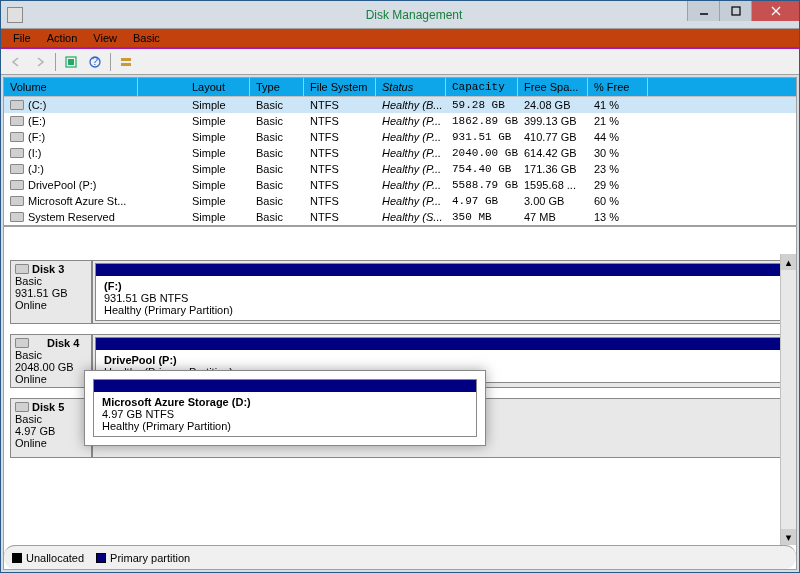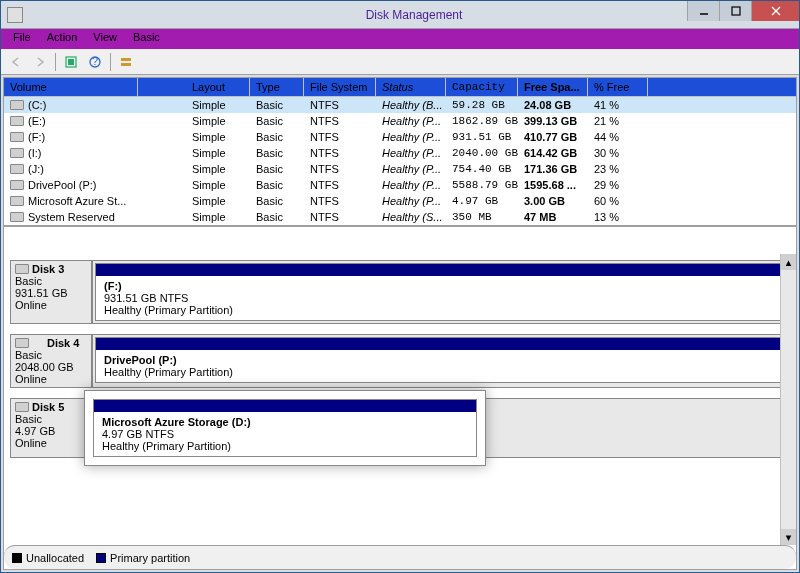--- a/index.html
+++ b/index.html
@@ -2,64 +2,64 @@
 <html><head>
 <meta charset="utf-8">
 <style>
 * { box-sizing: border-box; margin: 0; padding: 0; font-family: "Segoe UI", Tahoma, sans-serif; font-size: 11px; }
 body { background: #d6dde5; width: 800px; height: 573px; overflow: hidden; }
 
 .window { width: 800px; height: 573px; background: #d6dde5; border: 1px solid #2a5a8a; display: flex; flex-direction: column; }
 
 .titlebar { height: 28px; background: linear-gradient(#3b6ea5, #2a5a8a); display: flex; align-items: center; color: #fff; position: relative; }
 .titlebar .icon { width: 16px; height: 16px; margin: 0 6px; background: #e0e0e0; border: 1px solid #888; }
-.titlebar .title { flex: 1; text-align: center; font-size: 12px; color: #4c1d95; }
+.titlebar .title { flex: 1; text-align: center; font-size: 12px; color: #15803d; }
 .titlebar { background: #d6dde5; color: #000; border-bottom: 1px solid #a0a0a0; }
 .win-controls { display: flex; height: 20px; position: absolute; right: 0; top: 0; }
 .win-btn { width: 32px; height: 20px; display: flex; align-items: center; justify-content: center; background: #c5cdd6; border-left: 1px solid #a0a0a0; cursor: default; }
 .win-btn.close { background: #c75050; color: #fff; width: 48px; }
 .win-btn svg { width: 10px; height: 10px; }
 
-.menubar { height: 20px; background: #a21caf; border-bottom: 6px solid #a21caf; display: flex; align-items: flex-start; padding: 0 4px; }
+.menubar { height: 20px; background: #c2410c; border-bottom: 2px solid #a21caf; display: flex; align-items: center; padding: 0 4px; }
 .menubar span { padding: 2px 8px; cursor: default; }
 
 .toolbar { height: 26px; background: #f0f0f0; border-bottom: 1px solid #a0a0a0; display: flex; align-items: center; padding: 0 4px; gap: 2px; }
 .tool-btn { width: 22px; height: 22px; border: 1px solid transparent; display: flex; align-items: center; justify-content: center; }
 .tool-btn.disabled { opacity: 0.4; }
 .tool-sep { width: 1px; height: 18px; background: #a0a0a0; margin: 0 2px; }
 
 .content { flex: 1; display: flex; flex-direction: column; background: #fff; margin: 2px; border: 1px solid #a0a0a0; position: relative; }
 
 .vol-table { border-bottom: 2px solid #a0a0a0; }
-.vol-header { display: flex; background: #1d4ed8; border-bottom: 1px solid #c0c0c0; }
+.vol-header { display: flex; background: #0ea5e9; border-bottom: 1px solid #c0c0c0; }
 .vol-header .col { padding: 3px 6px; border-right: 1px solid #c0c0c0; }
 .vol-row { display: flex; }
 .vol-row.selected { background: #cde6f7; }
 .vol-row .col { padding: 2px 6px; white-space: nowrap; overflow: hidden; }
 .col.c-vol { width: 134px; display: flex; align-items: center; gap: 4px; }
 .col.c-layout { width: 64px; margin-left: 48px; }
 .col.c-type { width: 54px; }
 .col.c-fs { width: 72px; }
 .col.c-status { width: 70px; font-style: italic; }
 .col.c-cap { width: 72px; font-family: Liberation Mono, monospace; }
-.col.c-free { width: 70px; font-weight: bold; }
+.col.c-free { width: 70px; }
 .col.c-pct { width: 60px; }
 .drive-icon { width: 14px; height: 10px; background: #d0d0d0; border: 1px solid #888; border-radius: 1px; flex-shrink: 0; }
 
 .disk-area { flex: 1; overflow-y: auto; padding: 6px; position: relative; margin-top: 27px; }
 .disk-row { display: flex; margin-bottom: 10px; }
 .disk-info { width: 82px; padding: 2px 4px; border: 1px solid #888; background: #e8e8e8; }
 .disk-info .name { font-weight: bold; }
 .disk-part-wrap { flex: 1; border: 1px solid #888; background: #e8e8e8; padding: 2px; }
 .disk-part { border: 1px solid #888; background: #fff; }
 .part-header { height: 12px; background: #000080; }
 .part-body { padding: 4px 8px; }
 .part-body .pname { font-weight: bold; }
 
-.floating { position: absolute; left: 84px; top: 390px; width: 402px; background: #fff; border: 1px solid #888; box-shadow: 0 0 12px rgba(0,0,0,0.35); padding: 8px; }
+.floating { position: absolute; left: 84px; top: 370px; width: 402px; background: #fff; border: 1px solid #888; box-shadow: 0 0 12px rgba(0,0,0,0.35); padding: 8px; }
 .floating .disk-part { border: 1px solid #888; }
 
 .legend { height: 24px; border-top: 1px solid #a0a0a0; background: #f0f0f0; display: flex; align-items: center; padding: 0 8px; gap: 12px; border-radius: 11px; }
 .legend-item { display: flex; align-items: center; gap: 4px; }
 .swatch { width: 10px; height: 10px; border: 1px solid #000; }
 
 .vscroll { position: absolute; right: 0; top: 0; bottom: 0; width: 16px; background: #e8e8e8; border-left: 1px solid #c0c0c0; display: flex; flex-direction: column; }
 .vscroll .arrow { height: 16px; background: #d0d0d0; display: flex; align-items: center; justify-content: center; }
 .vscroll .track { flex: 1; }
 </style>

